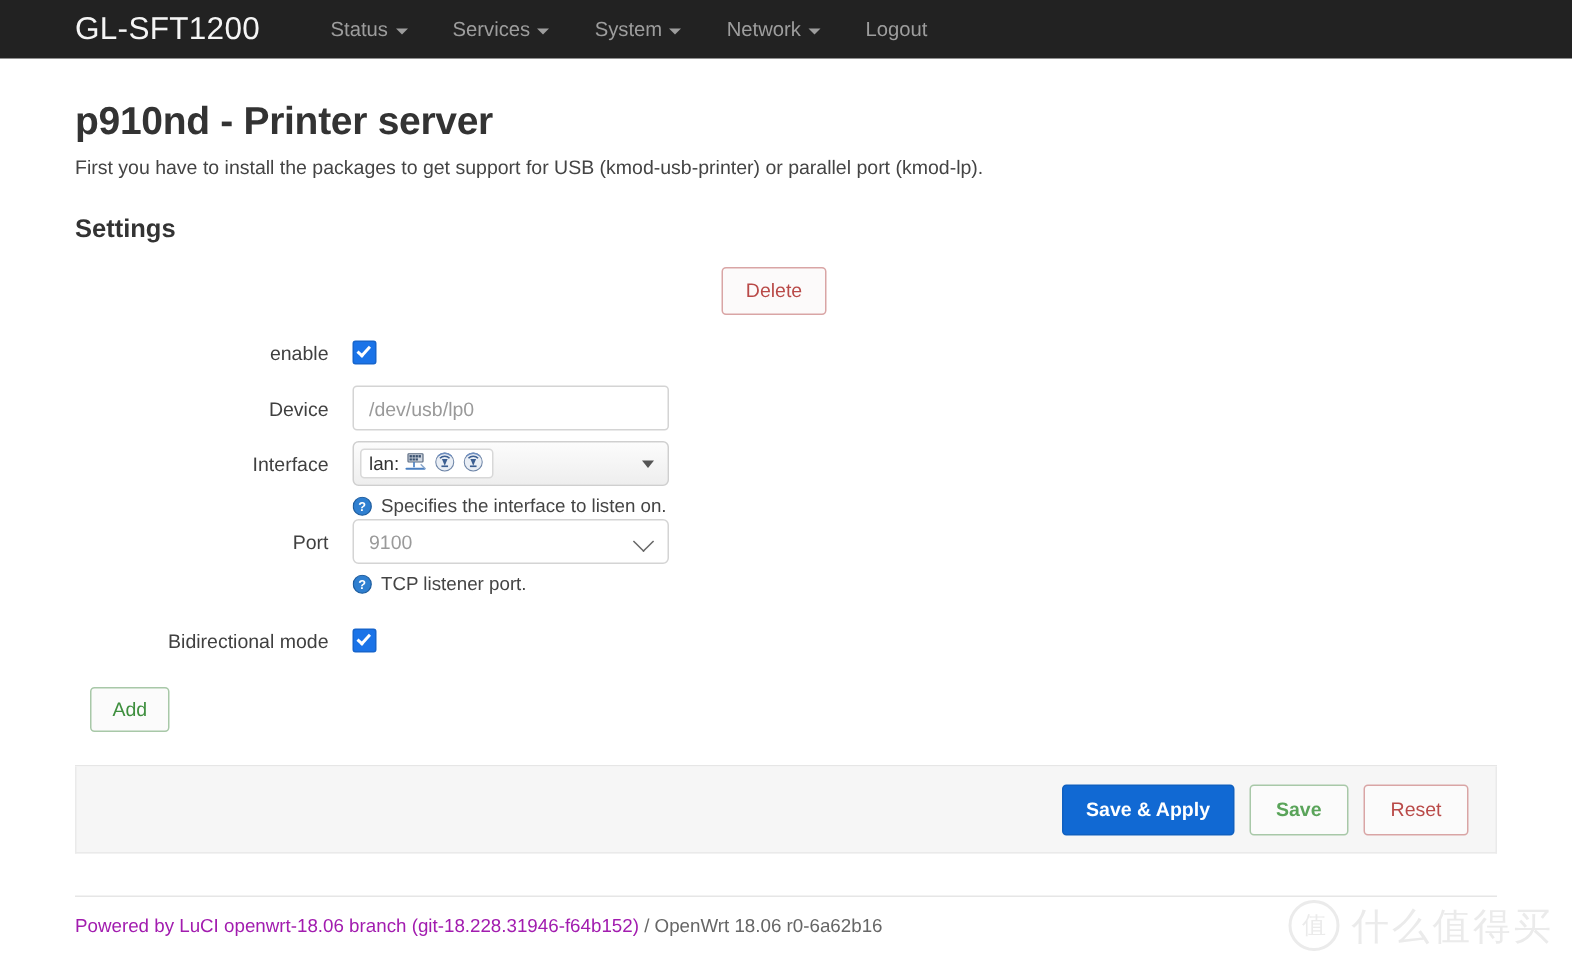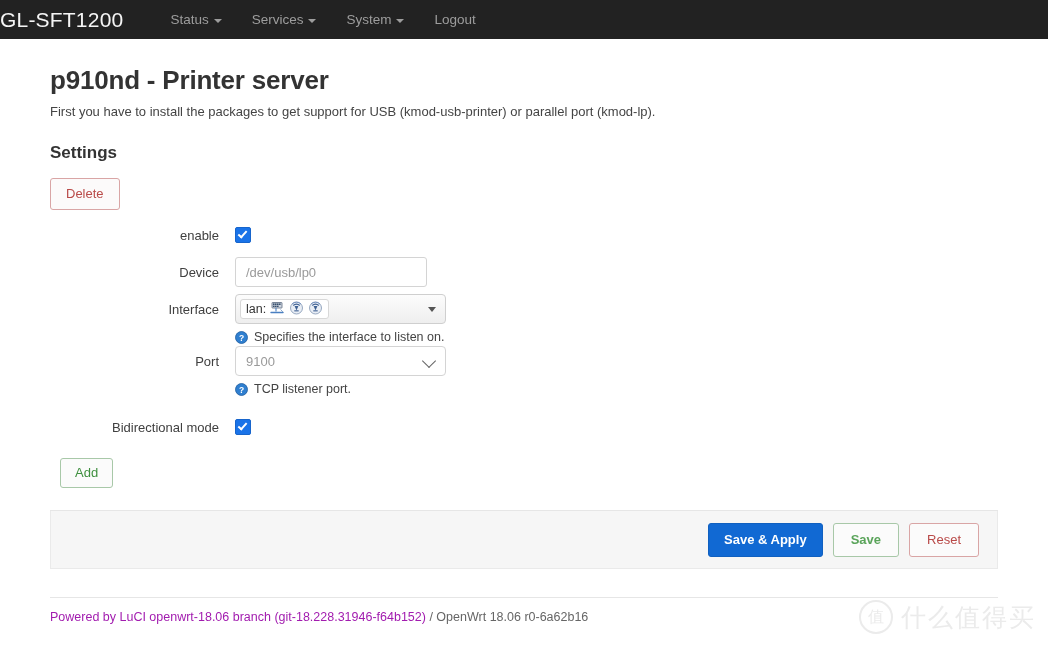--- a/index.html
+++ b/index.html
@@ -23,20 +23,21 @@
     background: #222222;
     display: flex;
     align-items: center;
     padding: 0 0 0 0;
     box-sizing: border-box;
   }
   .brand {
     color: #f5f5f5;
     font-size: 21px;
     font-weight: normal;
+    margin-left: 50px;
     margin-right: 32px;
     letter-spacing: 0.2px;
     white-space: nowrap;
   }
   .nav-items {
     display: flex;
     align-items: center;
     gap: 0px;
   }
   .nav-item {
@@ -81,21 +82,21 @@
   .section-title {
     font-size: 17px;
     font-weight: bold;
     color: #333333;
     margin: 24px 0 0 0;
   }
 
   
   .delete-row {
     display: flex;
-    justify-content: flex-start;
+    justify-content: center;
     margin-top: 15px;
     padding-right: 16px;
   }
   .btn {
     font-family: "Liberation Sans", sans-serif;
     font-size: 13px;
     padding: 5px 13px;
     border-radius: 3px;
     cursor: pointer;
     background: #fbfbfb;
@@ -181,21 +182,21 @@
     left: 4px;
     top: 1px;
     width: 3px;
     height: 7px;
     border: solid #ffffff;
     border-width: 0 2px 2px 0;
     transform: rotate(42deg);
   }
 
   .text-input {
-    width: 192px;
+    width: 211px;
     height: 30px;
     box-sizing: border-box;
     border: 1px solid #d4d4d4;
     border-radius: 3px;
     padding: 0 10px;
     font-family: "Liberation Sans", sans-serif;
     font-size: 13px;
     color: #9a9a9a;
     background: #ffffff;
     outline: none;
@@ -361,20 +362,24 @@
     <div class="nav-item">
       <span>Status</span>
       <span class="caret"></span>
     </div>
     <div class="nav-item">
       <span>Services</span>
       <span class="caret"></span>
     </div>
     <div class="nav-item">
       <span>System</span>
+      <span class="caret"></span>
+    </div>
+    <div class="nav-item">
+      <span>Network</span>
       <span class="caret"></span>
     </div>
     <div class="nav-item">
       <span>Logout</span>
     </div>
   </div>
 </div>
 
 <div class="content">
 

